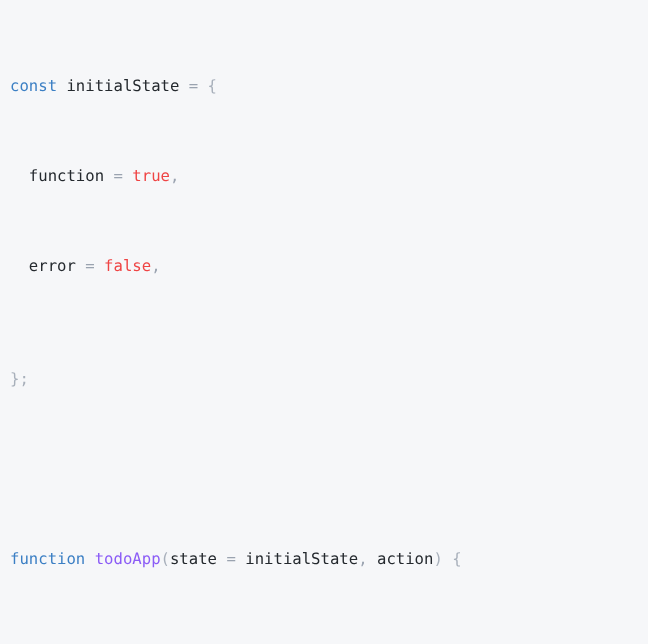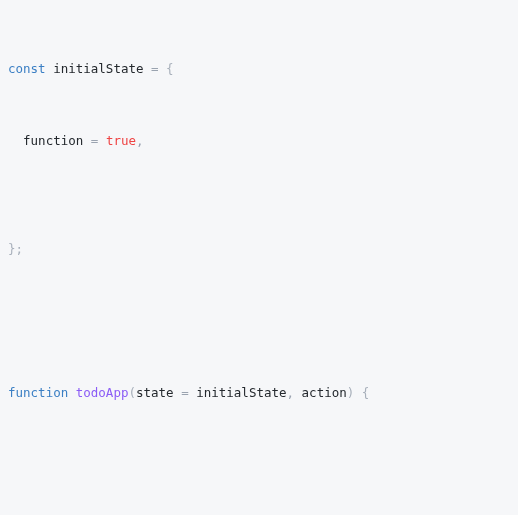--- a/index.html
+++ b/index.html
@@ -41,20 +41,21 @@
 </style>
 </head>
 <body>
 
 <div id="code-block">
 
   <div class="line"><span class="kw">const</span><span class="id"> </span><span class="id">initialState</span><span class="op"> </span><span class="op">=</span><span class="op"> </span><span class="pn">{</span></div>
 
   <div class="line"><span class="id">  </span><span class="id">function</span><span class="op"> </span><span class="op">=</span><span class="op"> </span><span class="lit">true</span><span class="op">,</span></div>
 
+  <div class="line"><span class="id">  </span><span class="id">error</span><span class="op"> </span><span class="op">=</span><span class="op"> </span><span class="lit">false</span><span class="op">,</span></div>
 
 
   <div class="line"><span class="pn">};</span></div>
 
   <div class="line blank"></div>
 
   <div class="line"><span class="kw">function</span><span class="id"> </span><span class="fn">todoApp</span><span class="pn">(</span><span class="id">state</span><span class="op"> </span><span class="op">=</span><span class="op"> </span><span class="id">initialState</span><span class="op">,</span><span class="id"> </span><span class="id">action</span><span class="pn">)</span><span class="op"> </span><span class="pn">{</span></div>
 
   
 

